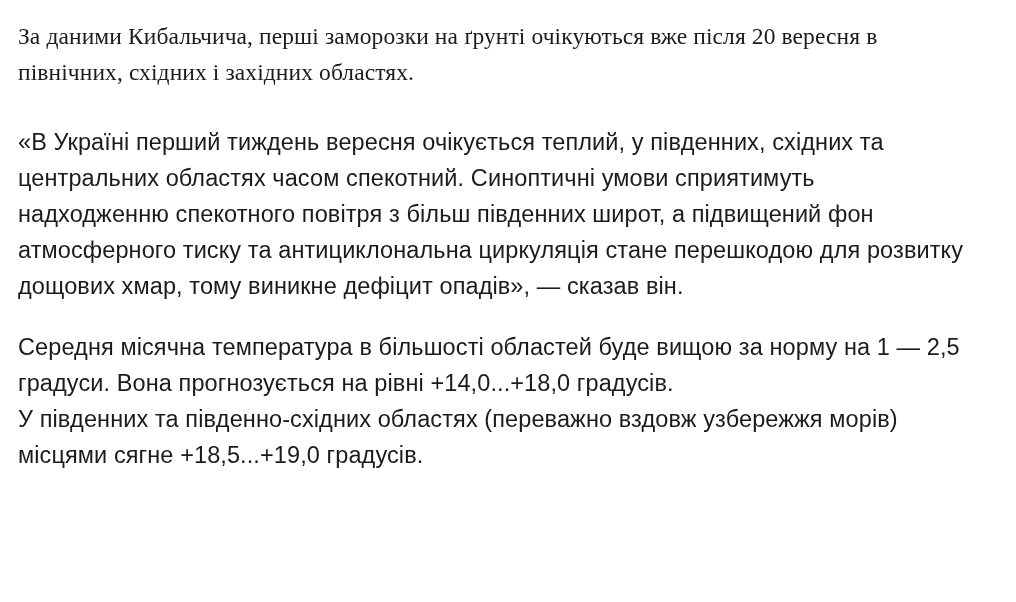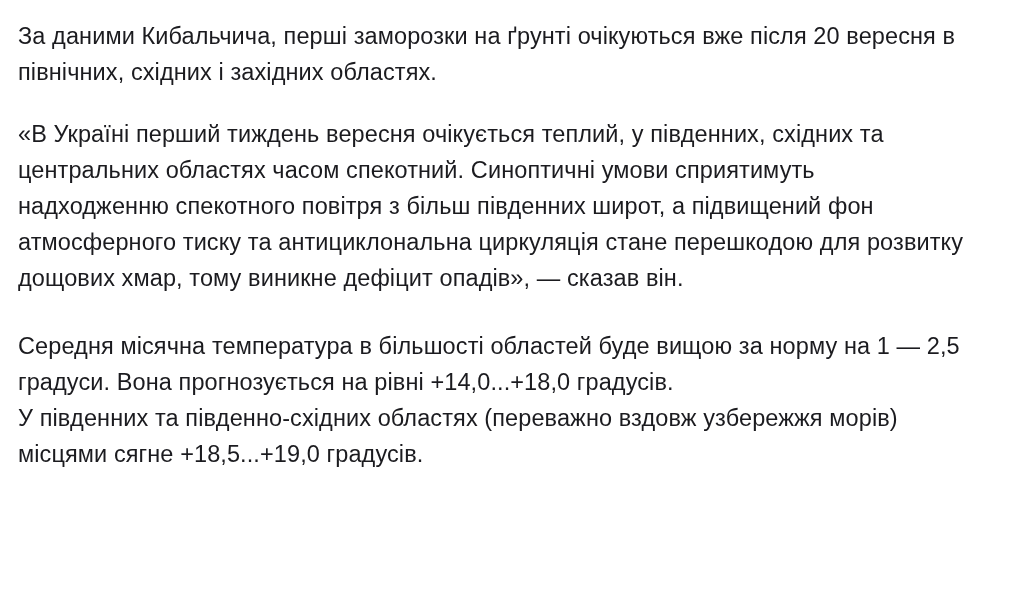--- a/index.html
+++ b/index.html
@@ -24,22 +24,22 @@
     font-size: 23.5px;
     line-height: 36px;
     letter-spacing: 0.1px;
     margin: 0 0 32px 0;
     color: #1b1b1f;
     white-space: pre-wrap;
   }
   .para:last-child {
     margin-bottom: 10px;
   }
-  .p1 { margin-bottom: 26px; }
-  .p2 { margin-bottom: 32px; }
+  .p1 { margin-bottom: 34px; font-family: Liberation Serif, serif; }
+  .p2 { margin-bottom: 25px; }
   .p3 { margin-bottom: 0; }
 </style>
 </head>
 <body>
 
 <div class="article">
   <p class="para p1">За даними Кибальчича, перші заморозки на ґрунті очікуються вже після 20 вересня в північних, східних і західних областях.</p>
   <p class="para p2">«В Україні перший тиждень вересня очікується теплий, у південних, східних та центральних областях часом спекотний. Синоптичні умови сприятимуть надходженню спекотного повітря з більш південних широт, а підвищений фон атмосферного тиску та антициклональна циркуляція стане перешкодою для розвитку дощових хмар, тому виникне дефіцит опадів», — сказав він.</p>
   <p class="para p3">Середня місячна температура в більшості областей буде вищою за норму на 1 — 2,5 градуси. Вона прогнозується на рівні +14,0...+18,0 градусів.
 У південних та південно-східних областях (переважно вздовж узбережжя морів) місцями сягне +18,5...+19,0 градусів.</p>

